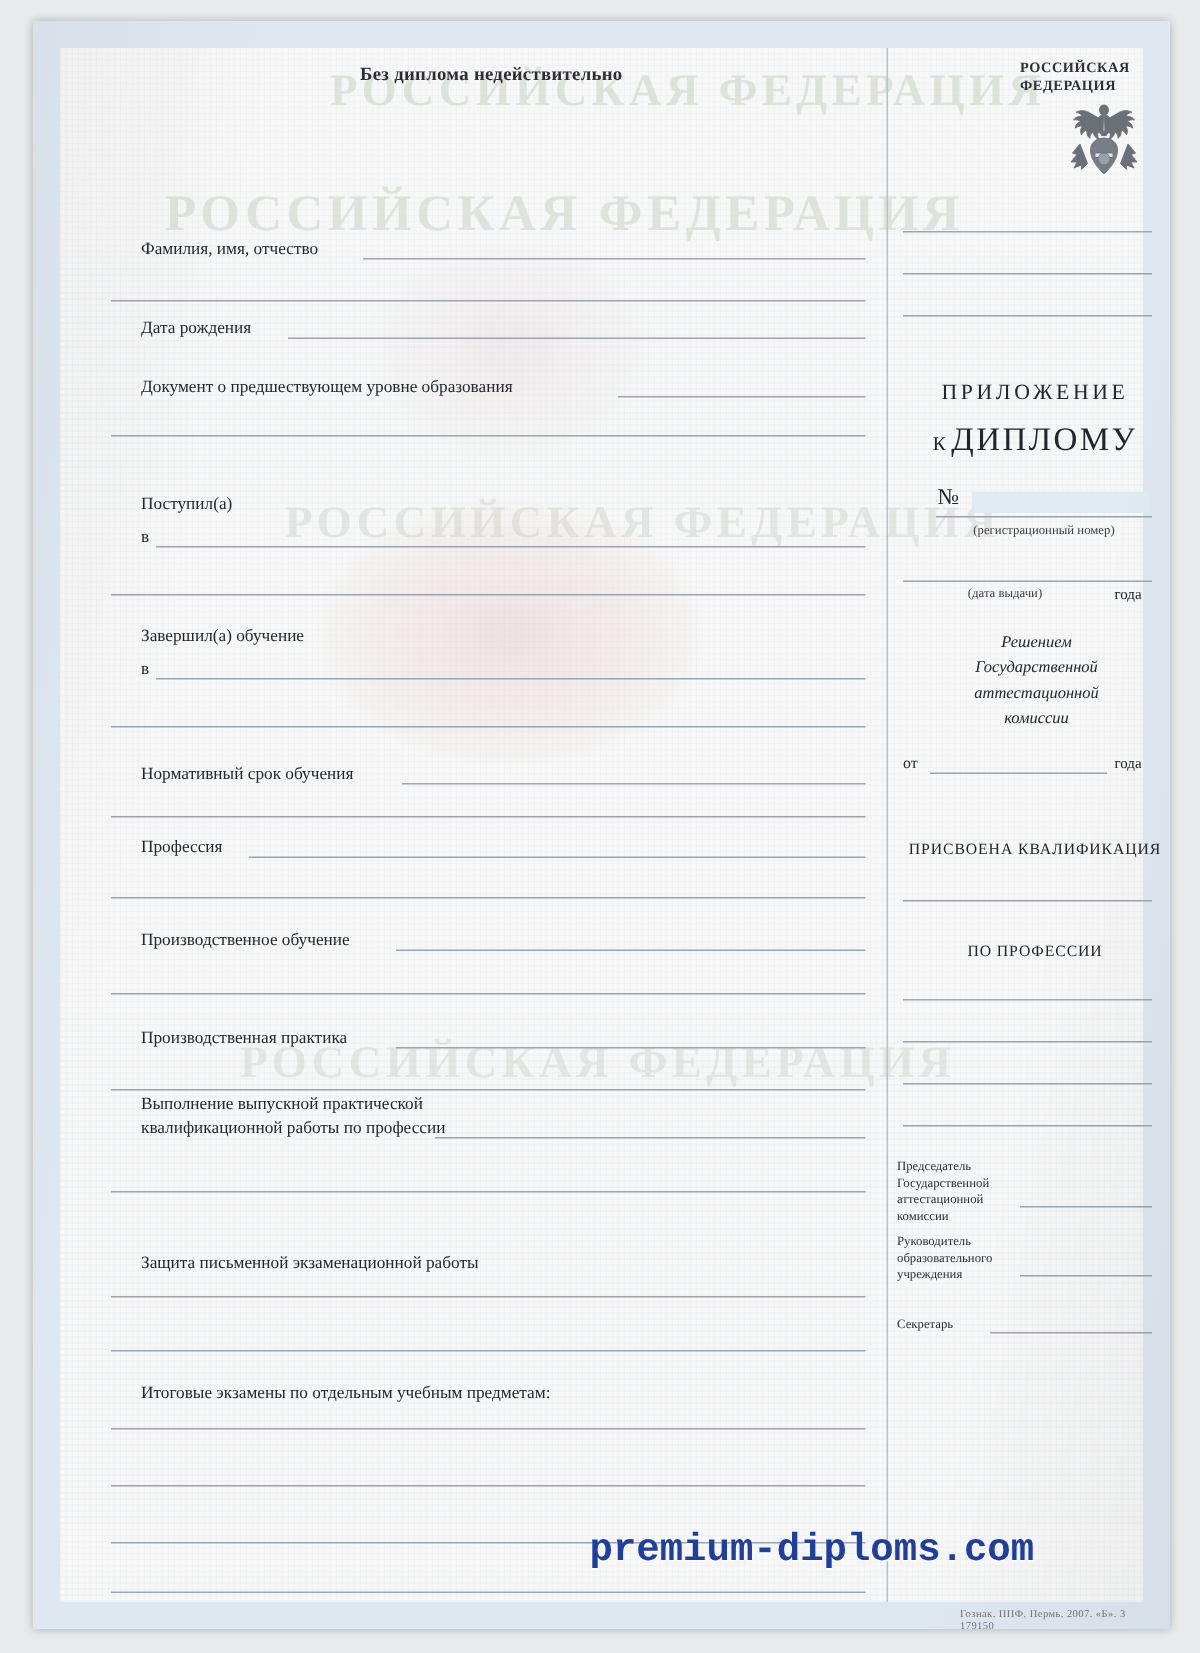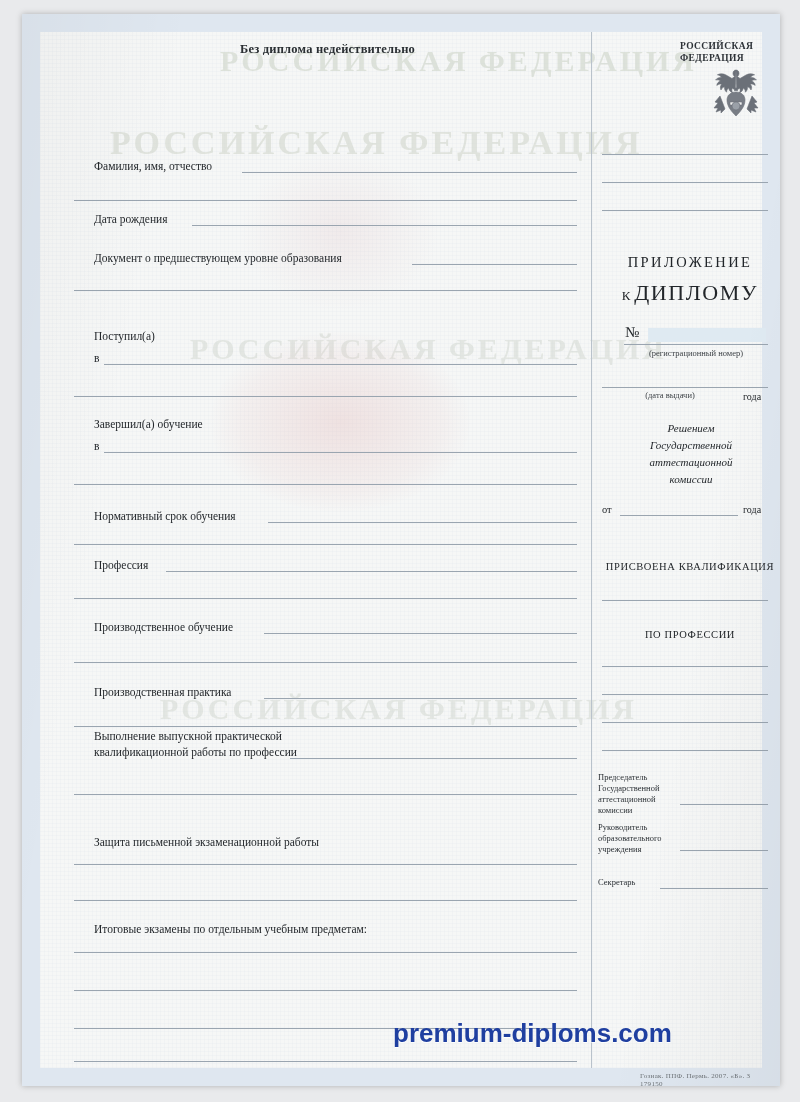--- a/index.html
+++ b/index.html
@@ -128,21 +128,21 @@
     position:absolute;font-size:8.5px;color:#2b3035;line-height:11px;
   }
   
   .print-line{
     position:absolute;left:600px;top:1040px;
     font-size:7px;color:#6d7377;letter-spacing:.3px;
   }
   
   .site-wm{
     position:absolute;left:393px;top:1018px;
-    font-family:Liberation Sans, sans-serif;
+    font-family:Liberation Mono, monospace;
     font-size:26px;font-weight:bold;color:#1f3fa0;
     text-shadow:0 1px 0 rgba(255,255,255,.9);
     letter-spacing:0px;
   }
   .fold{
     position:absolute;left:0;top:0;width:758px;height:1072px;
     background:linear-gradient(100deg, rgba(0,0,0,.03) 0%, rgba(255,255,255,0) 18%,
                rgba(255,255,255,0) 82%, rgba(0,0,0,.04) 100%);
     pointer-events:none;
   }

